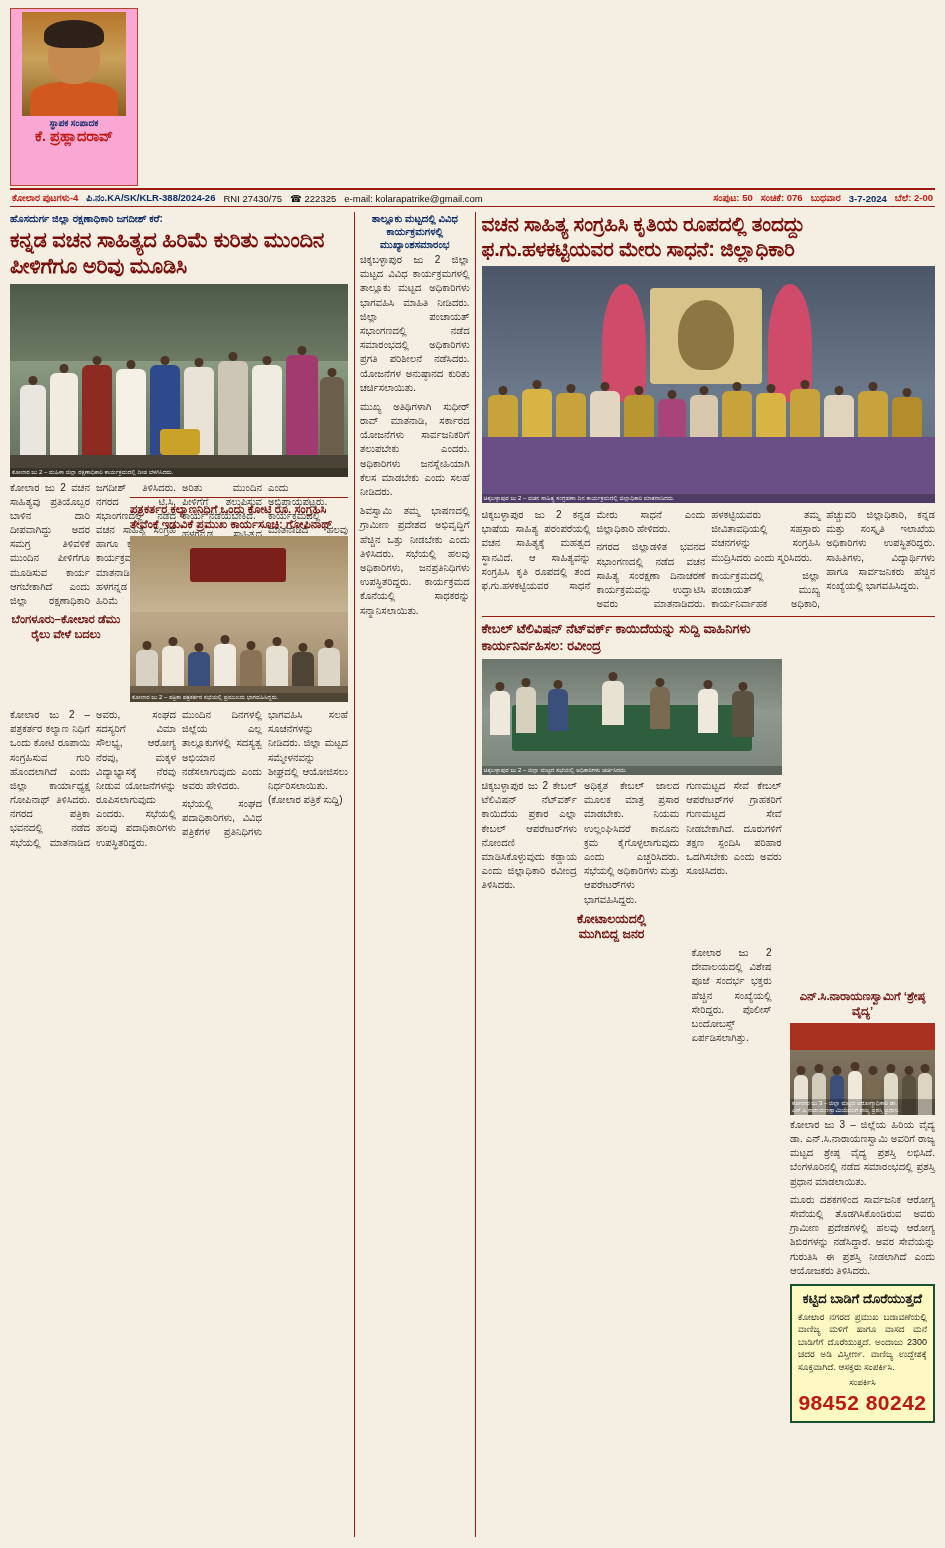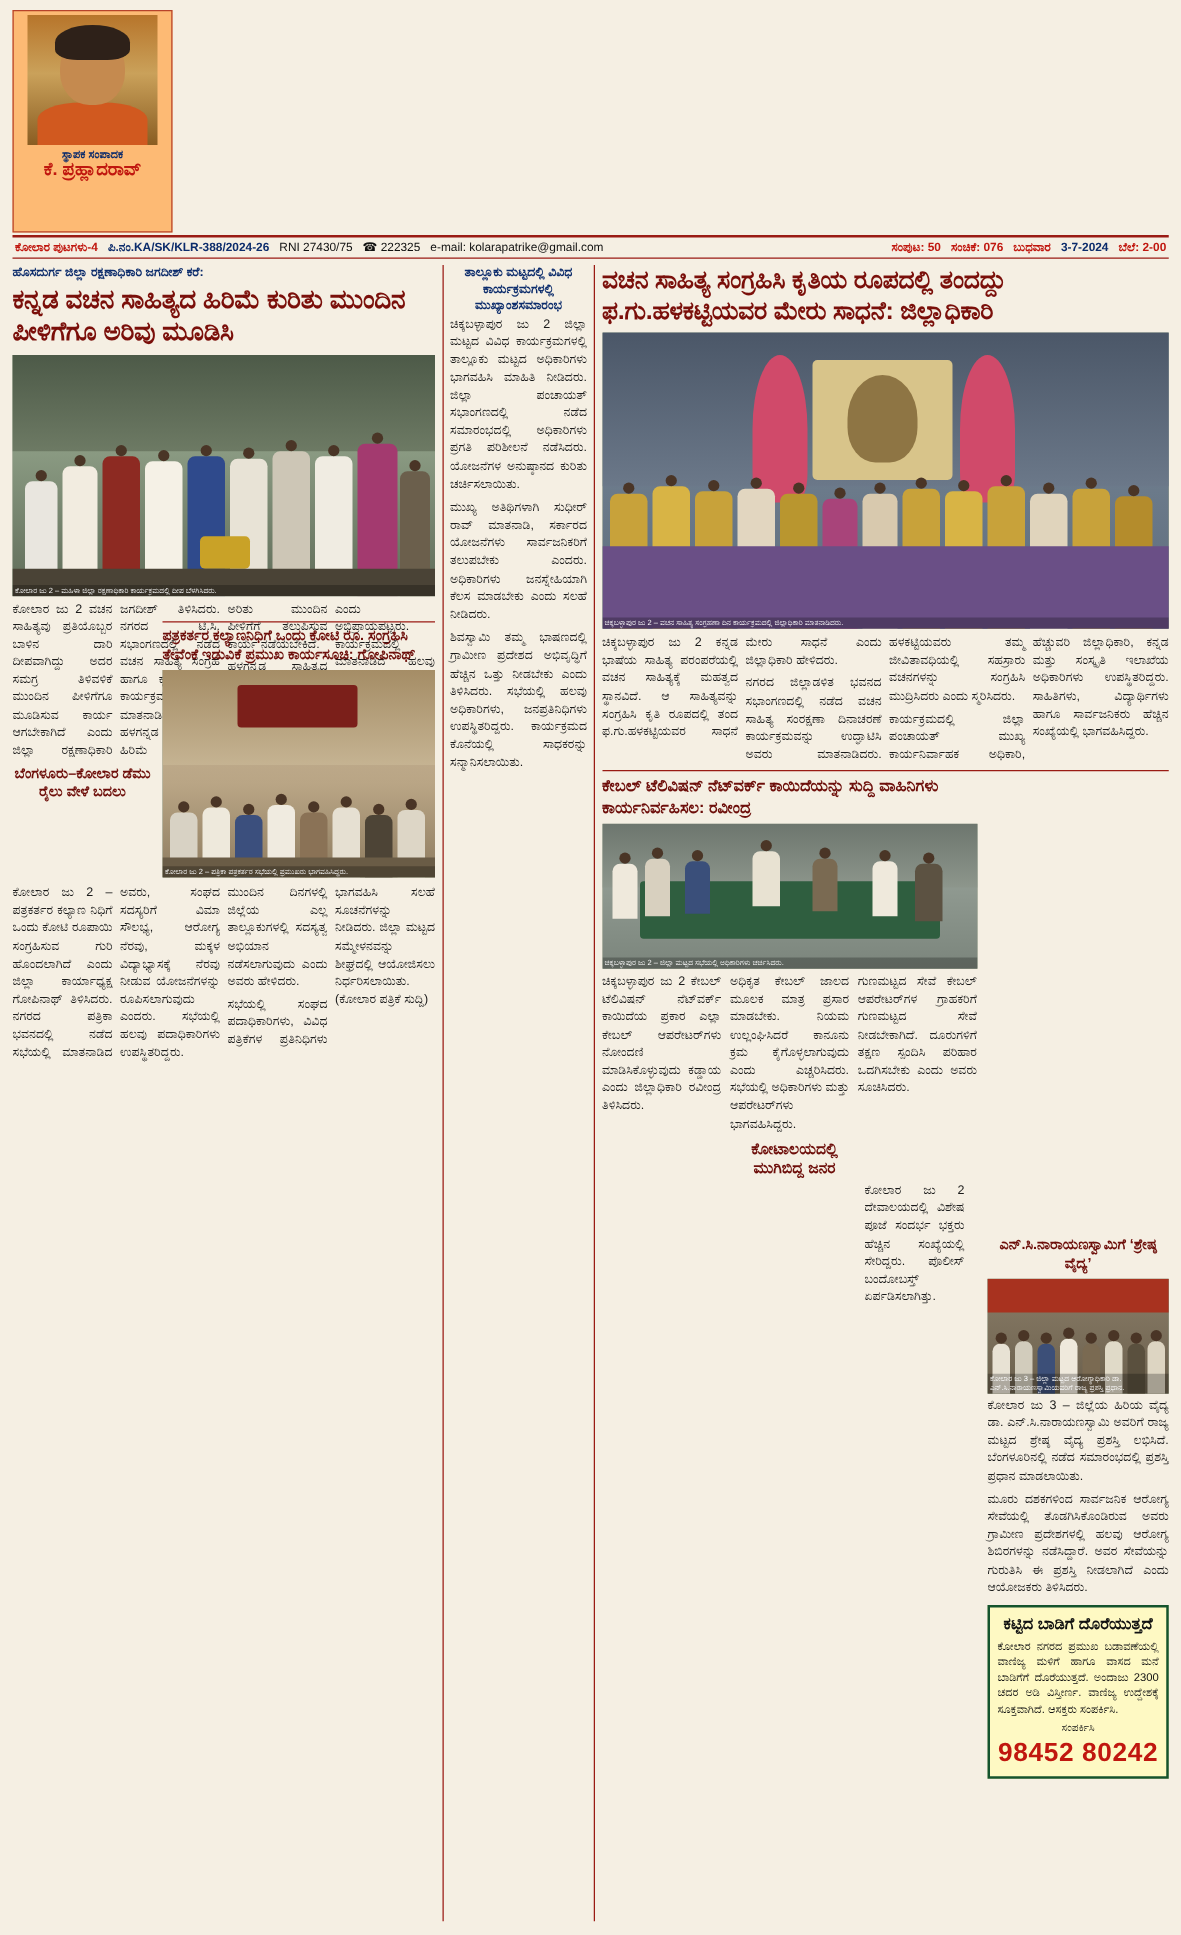--- a/index.html
+++ b/index.html
@@ -106,21 +106,21 @@
     content:""; position:absolute; inset:10px;
     background:#5d4410; border-radius:50%;
     opacity:.55;
   }
   .editor-line {
     font-size: 15px; color: #1a4b9c; font-weight: bold; margin-top: 4px;
   }
   .editor-box {
     width: 128px;
     border: 1.5px solid #b8432a;
-    background: #fdba74;
+    background: #f9a8d4;
     display: flex; flex-direction: column; align-items: center;
     padding-top: 3px;
   }
   .editor-photo {
     width: 104px; height: 104px;
     background: linear-gradient(#b7752b 0%, #caa15a 45%, #8a5d22 100%);
     position: relative; overflow: hidden;
   }
   .editor-photo .face {
     position: absolute; left: 26px; top: 14px; width: 52px; height: 58px;
@@ -462,21 +462,21 @@
         <div class="cap">ಚಿಕ್ಕಬಳ್ಳಾಪುರ ಜು 2 – ಜಿಲ್ಲಾ ಮಟ್ಟದ ಸಭೆಯಲ್ಲಿ ಅಧಿಕಾರಿಗಳು ಚರ್ಚಿಸಿದರು.</div>
       </div>
 
       <div class="txt cols3" style="margin-top:4px;width:300px">
         <p>ಚಿಕ್ಕಬಳ್ಳಾಪುರ ಜು 2 ಕೇಬಲ್ ಟೆಲಿವಿಷನ್ ನೆಟ್‌ವರ್ಕ್ ಕಾಯಿದೆಯ ಪ್ರಕಾರ ಎಲ್ಲಾ ಕೇಬಲ್ ಆಪರೇಟರ್‌ಗಳು ನೋಂದಣಿ ಮಾಡಿಸಿಕೊಳ್ಳುವುದು ಕಡ್ಡಾಯ ಎಂದು ಜಿಲ್ಲಾಧಿಕಾರಿ ರವೀಂದ್ರ ತಿಳಿಸಿದರು.</p>
         <p style="margin-top:4px">ಅಧಿಕೃತ ಕೇಬಲ್ ಜಾಲದ ಮೂಲಕ ಮಾತ್ರ ಪ್ರಸಾರ ಮಾಡಬೇಕು. ನಿಯಮ ಉಲ್ಲಂಘಿಸಿದರೆ ಕಾನೂನು ಕ್ರಮ ಕೈಗೊಳ್ಳಲಾಗುವುದು ಎಂದು ಎಚ್ಚರಿಸಿದರು. ಸಭೆಯಲ್ಲಿ ಅಧಿಕಾರಿಗಳು ಮತ್ತು ಆಪರೇಟರ್‌ಗಳು ಭಾಗವಹಿಸಿದ್ದರು.</p>
         <p style="margin-top:4px">ಗುಣಮಟ್ಟದ ಸೇವೆ ಕೇಬಲ್ ಆಪರೇಟರ್‌ಗಳ ಗ್ರಾಹಕರಿಗೆ ಗುಣಮಟ್ಟದ ಸೇವೆ ನೀಡಬೇಕಾಗಿದೆ. ದೂರುಗಳಿಗೆ ತಕ್ಷಣ ಸ್ಪಂದಿಸಿ ಪರಿಹಾರ ಒದಗಿಸಬೇಕು ಎಂದು ಅವರು ಸೂಚಿಸಿದರು.</p>
       </div>
 
       <div style="width:300px">
-        <div class="midhead" style="width:80px;margin-left:114px">ಕೋಟಾಲಯದಲ್ಲಿ ಮುಗಿಬಿದ್ದ ಜನರ</div>
+        <div class="midhead" style="width:80px;margin-left:90px">ಕೋಟಾಲಯದಲ್ಲಿ ಮುಗಿಬಿದ್ದ ಜನರ</div>
         <div class="txt" style="width:80px;margin-left:210px">ಕೋಲಾರ ಜು 2 ದೇವಾಲಯದಲ್ಲಿ ವಿಶೇಷ ಪೂಜೆ ಸಂದರ್ಭ ಭಕ್ತರು ಹೆಚ್ಚಿನ ಸಂಖ್ಯೆಯಲ್ಲಿ ಸೇರಿದ್ದರು. ಪೊಲೀಸ್ ಬಂದೋಬಸ್ತ್ ಏರ್ಪಡಿಸಲಾಗಿತ್ತು.</div>
       </div>
 
       <div style="position:absolute;right:10px;top:985px;width:145px">
         <div class="subhead small center">ಎನ್.ಸಿ.ನಾರಾಯಣಸ್ವಾಮಿಗೆ ‘ಶ್ರೇಷ್ಠ ವೈದ್ಯ’</div>
         <div class="photo" style="height:92px">
           <div class="stage-bg" style="background:linear-gradient(#8a7d68 0%,#6a5f4c 100%)"></div>
           <div style="position:absolute;left:0;right:0;top:0;height:30%;background:#a8321f"></div>
           <div class="person" style="left:4px;width:14px;height:40px;background:#e8e2d4">
               <span class="h"></span>

